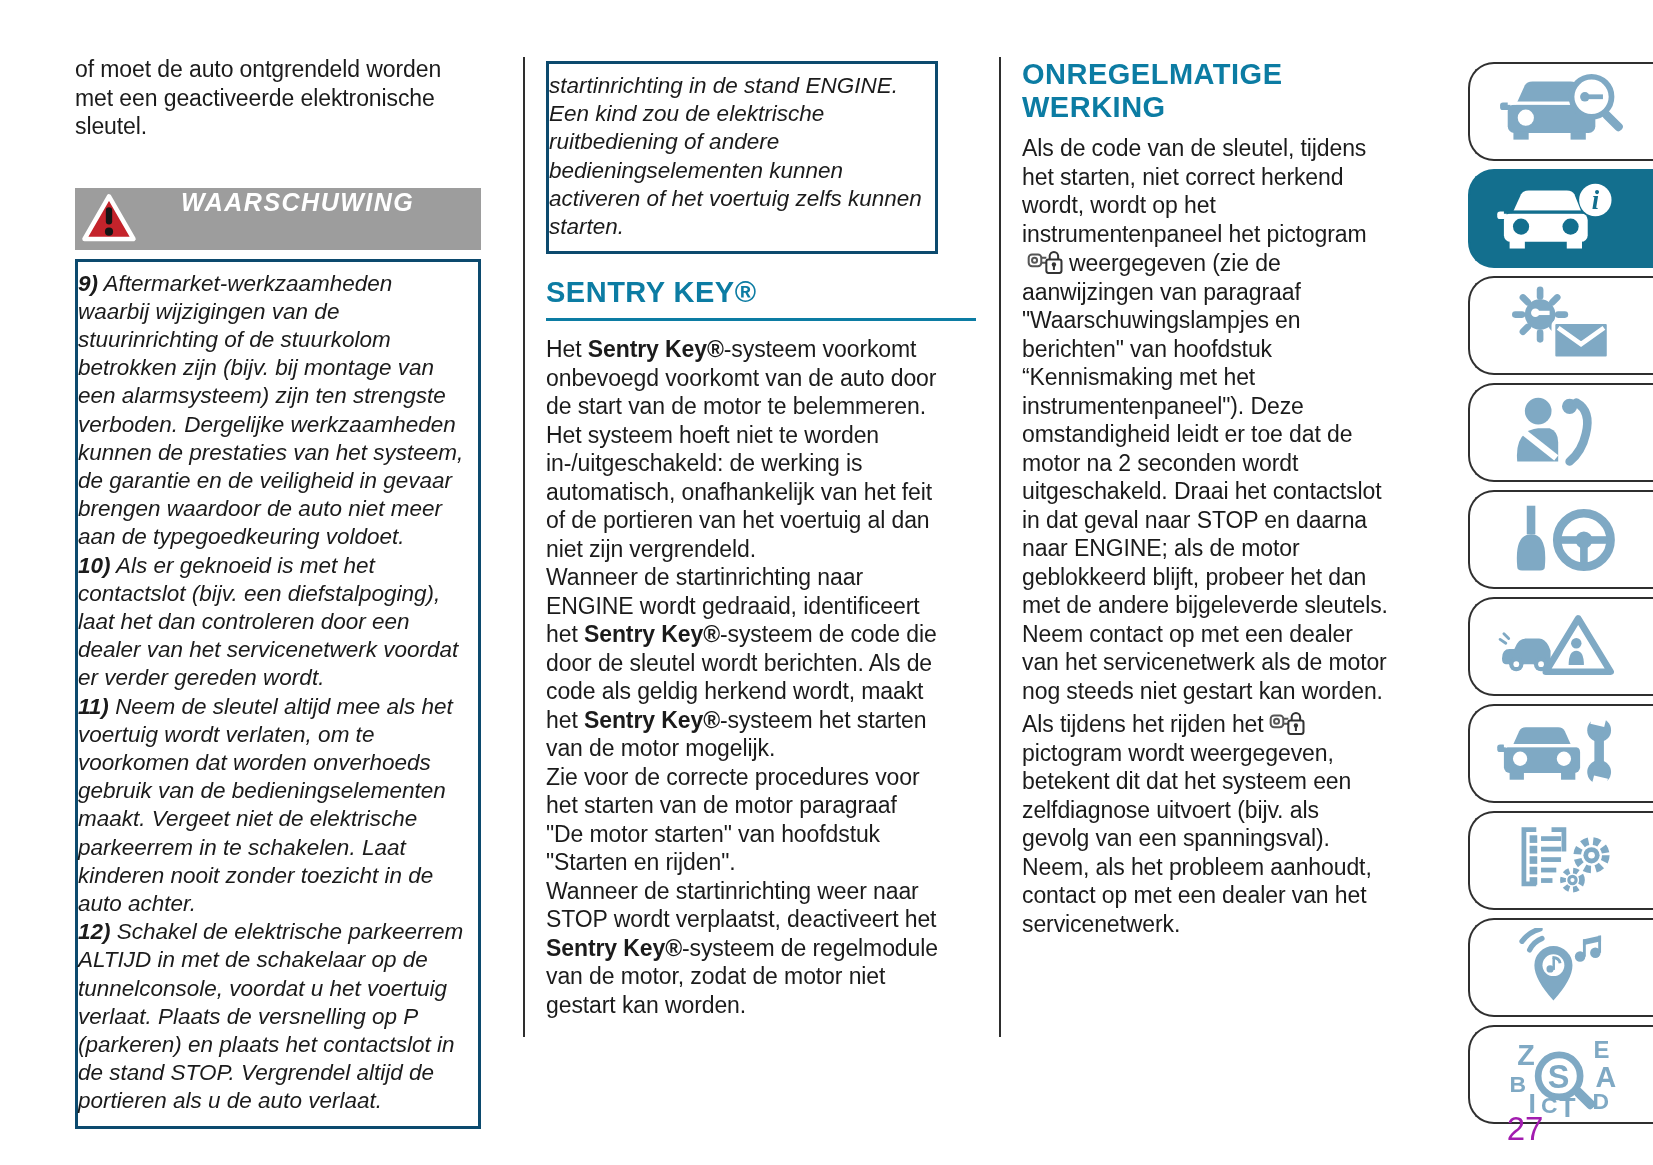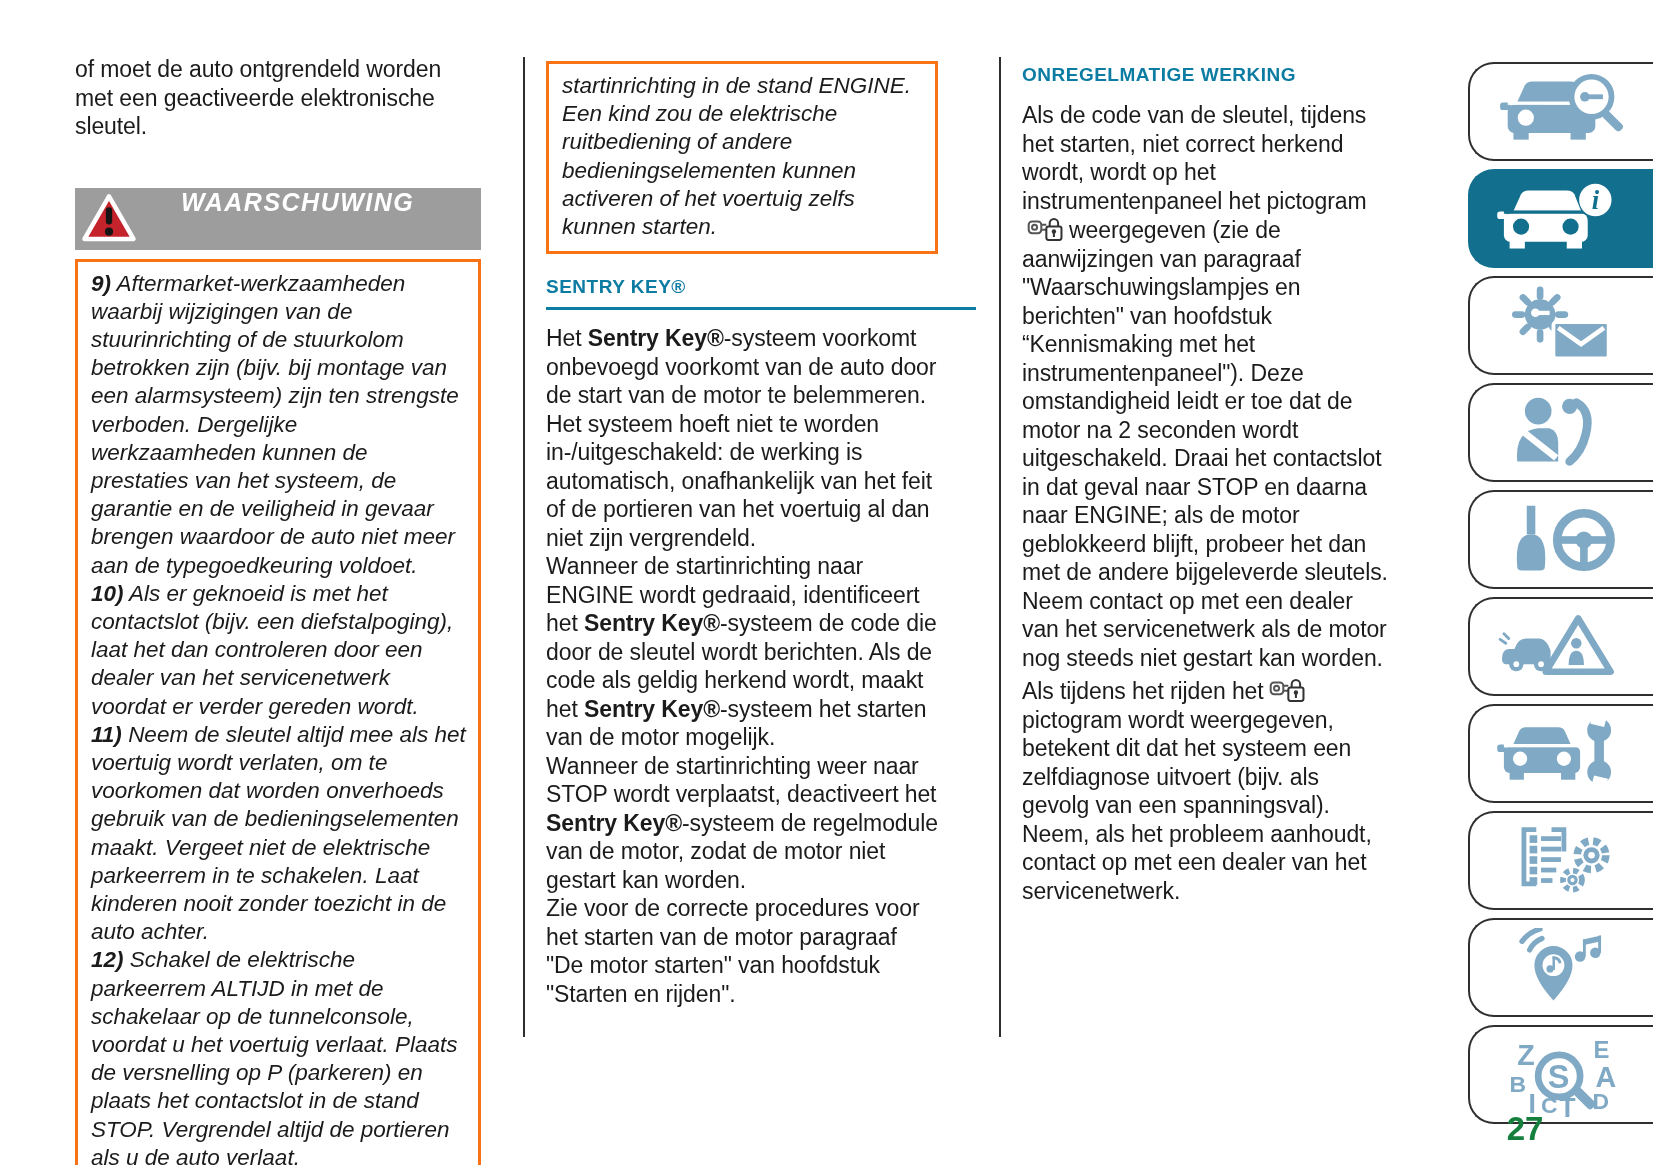--- a/index.html
+++ b/index.html
@@ -14,41 +14,41 @@
   .d1{left:523px;}
   .d2{left:999px;}
   .body{font-size:23px;line-height:28.5px;margin:0;letter-spacing:-0.1px;}
   .p-gap{margin-top:4px;}
   .bold{font-weight:bold;}
   
   .warnbar{margin-top:47px;height:62px;background:#9d9d9d;position:relative;display:flex;align-items:flex-start;}
   .warnbar .tri{position:absolute;left:5px;top:3px;}
   .warnbar .warntitle{color:#ffffff;font-style:italic;font-weight:bold;font-size:25px;letter-spacing:1.5px;margin-left:106px;}
   
-  .redbox{border:3px solid #f97316;margin-top:9px;padding:8px 12px 10px 13px;}
+  .redbox{border:3px solid #0c4a6e;margin-top:9px;padding:8px 12px 10px 0;}
   .col1 .redbox{min-height:772px;}
   .col2 .redbox{margin-top:6px;}
   .item{font-style:italic;font-size:22.5px;line-height:28.2px;margin:0;}
   .item b{font-weight:bold;}
   
-  .heading{color:#0c7ca3;font-size:19px;font-weight:bold;letter-spacing:0.5px;margin:0;}
+  .heading{color:#0c7ca3;font-size:29px;font-weight:bold;letter-spacing:0.5px;margin:0;}
   .col2 .heading{margin-top:22px;width:430px;padding-bottom:9px;border-bottom:3px solid #0c7ca3;}
   .col2 .body-start{margin-top:14px;}
   .col3 .heading{margin-top:3px;line-height:33px;margin-bottom:10px;}
   
   .pict{display:inline-block;width:37px;height:28px;vertical-align:-5px;margin:0 5px;}
   
   .sidebar{position:absolute;left:1468px;top:62px;width:185px;}
   .tile{height:95px;margin-bottom:8px;border:2px solid #2f2f2f;border-right:none;
         border-radius:26px 0 0 26px;background:#fff;display:flex;align-items:center;justify-content:center;}
   .tile svg{color:#7fa9c4;}
   .tile.active{background:#136f8e;border-color:#136f8e;}
   .tile.active svg{color:#ffffff;}
   .pagenum{position:absolute;left:1485px;top:1110px;width:80px;text-align:center;
-           font-size:33px;font-weight:bold;color:#15803d;}
+           font-size:33px;font-weight:normal;color:#a21caf;}
 </style>
 </head>
 <body>
 
 <div class="page">
 
   <div class="col col1">
     <p class="body">of moet de auto ontgrendeld worden met een geactiveerde elektronische sleutel.</p>
 
     <div class="warnbar">
@@ -74,22 +74,22 @@
   <div class="col col2">
     <div class="redbox">
       <p class="item">startinrichting in de stand ENGINE. Een kind zou de elektrische ruitbediening of andere bedieningselementen kunnen activeren of het voertuig zelfs kunnen starten.</p>
     </div>
 
     <h2 class="heading">SENTRY KEY®</h2>
 
     <p class="body body-start"><span>Het </span><span class="bold">Sentry Key®</span><span>-systeem voorkomt onbevoegd voorkomt van de auto door de start van de motor te belemmeren.</span></p>
     <p class="body"><span>Het systeem hoeft niet te worden in-/uitgeschakeld: de werking is automatisch, onafhankelijk van het feit of de portieren van het voertuig al dan niet zijn vergrendeld.</span></p>
     <p class="body"><span>Wanneer de startinrichting naar ENGINE wordt gedraaid, identificeert het </span><span class="bold">Sentry Key®</span><span>-systeem de code die door de sleutel wordt berichten. Als de code als geldig herkend wordt, maakt het </span><span class="bold">Sentry Key®</span><span>-systeem het starten van de motor mogelijk.</span></p>
+    <p class="body"><span>Zie voor de correcte procedures voor het starten van de motor paragraaf "De motor starten" van hoofdstuk "Starten en rijden".</span></p>
     <p class="body"><span>Wanneer de startinrichting weer naar STOP wordt verplaatst, deactiveert het </span><span class="bold">Sentry Key®</span><span>-systeem de regelmodule van de motor, zodat de motor niet gestart kan worden.</span></p>
-    <p class="body"><span>Zie voor de correcte procedures voor het starten van de motor paragraaf "De motor starten" van hoofdstuk "Starten en rijden".</span></p>
   </div>
 
   <div class="divider d2"></div>
 
   <div class="col col3">
     <h2 class="heading">ONREGELMATIGE WERKING</h2>
 
     <p class="body"><span>Als de code van de sleutel, tijdens het starten, niet correct herkend wordt, wordt op het instrumentenpaneel het pictogram</span><svg class="pict" viewBox="0 0 44 32">
           <g fill="none" stroke="#555" stroke-width="2.4">
             <rect x="2" y="7" width="15" height="14" rx="4"></rect>

